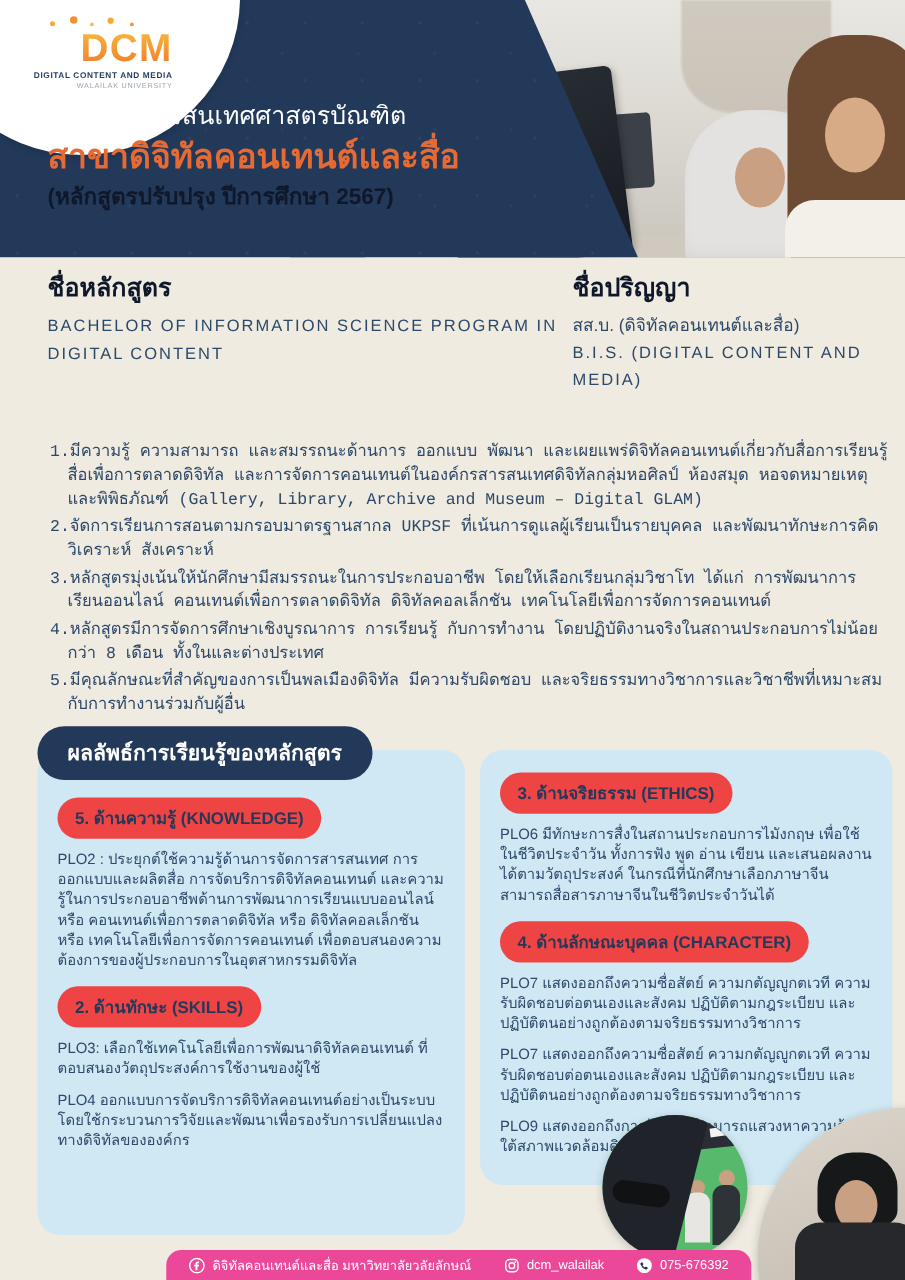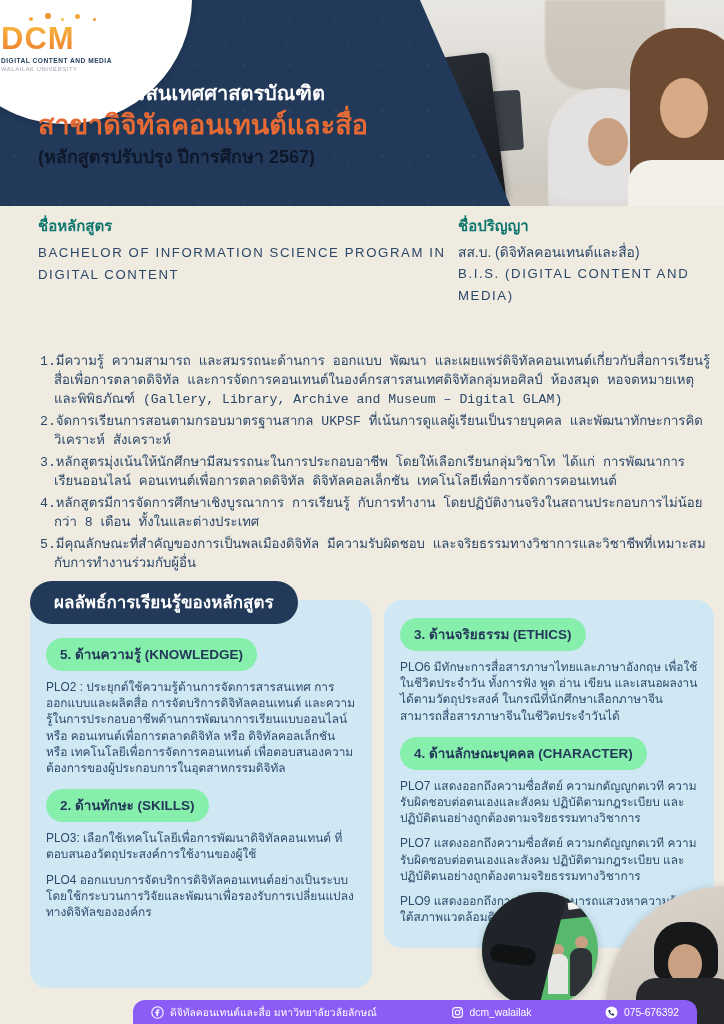--- a/index.html
+++ b/index.html
@@ -26,43 +26,43 @@
 
   .navy-band {
     position:absolute; inset:0;
     background:#22395a;
     clip-path:polygon(0 0, 58% 0, 70.5% 100%, 0 100%);
     background-image:radial-gradient(circle at 30% 40%, rgba(255,255,255,.05) 1px, transparent 1.6px),
                      radial-gradient(circle at 70% 70%, rgba(255,255,255,.04) 1px, transparent 1.6px);
     background-size:46px 46px, 61px 61px;
   }
   .logo-circle { position:absolute; left:-62px; top:-128px; width:254px; height:252px; background:#ffffff; border-radius:50%; box-shadow:0 2px 6px rgba(0,0,0,.15); }
-  .logo { position:absolute; left:1px; top:13px; width:126px; text-align:left; }
+  .logo { position:absolute; left:12px; top:13px; width:126px; text-align:right; }
   .logo-dots { position:relative; height:10px; }
   .logo-dots i { position:absolute; border-radius:50%; display:block; }
   .logo-dots i:nth-child(1){ left:28px; top:4px; width:4px; height:4px; background:#f4a93c; }
   .logo-dots i:nth-child(2){ left:44px; top:0; width:6px; height:6px; background:#f2912f; }
   .logo-dots i:nth-child(3){ left:60px; top:5px; width:3px; height:3px; background:#f6c04e; }
   .logo-dots i:nth-child(4){ left:74px; top:1px; width:5px; height:5px; background:#f4a93c; }
   .logo-dots i:nth-child(5){ left:92px; top:5px; width:3px; height:3px; background:#f2912f; }
   .logo-acronym {
     font-size:31px; font-weight:800; letter-spacing:1px; line-height:1;
     background:linear-gradient(180deg,#f7b93f,#ee7d2b);
     -webkit-background-clip:text; background-clip:text; color:transparent;
   }
   .logo-line1 { margin-top:3px; font-size:6.6px; font-weight:700; letter-spacing:.5px; color:#27405f; }
   .logo-line2 { margin-top:2px; font-size:5.8px; letter-spacing:.6px; color:#9aa5b0; }
 
   .banner { position:absolute; left:38px; top:80px; line-height:1.3; }
-  .banner-line1 { font-size:20px; font-weight:700; color:#ffffff; }
+  .banner-line1 { font-size:20px; font-weight:400; color:#ffffff; }
   .banner-line2 { font-size:27px; font-weight:800; color:#e66a33; margin-top:2px; }
   .banner-line3 { font-size:18px; font-weight:700; color:#0f172a; margin-top:3px; }
 
   
-  .sec-head { font-size:15px; font-weight:800; color:#0f766e; margin-bottom:4px; }
+  .sec-head { font-size:20px; font-weight:800; color:#0f172a; margin-bottom:4px; }
   .name-block { position:absolute; left:38px; top:214px; width:414px; }
   .degree-block { position:absolute; left:458px; top:214px; width:256px; }
   .name-thai { font-size:13.8px; color:#2c4868; line-height:1.55; }
   .name-eng { font-size:13.2px; color:#2c4868; letter-spacing:1.6px; line-height:1.65; }
 
   
   .navy-pill {
     position:absolute; display:inline-block; background:#22395a; color:#fff;
     font-size:17px; font-weight:700; padding:7px 24px 9px; border-radius:24px; z-index:5;
   }
@@ -74,21 +74,21 @@
   .hl-item {
     font-size:13.2px; color:#2c4868; line-height:1.44; margin-bottom:3px;
     padding-left:14px; text-indent:-14px;
   }
 
   
   .card { position:absolute; background:#cfe8f4; border-radius:18px; padding:18px 16px 14px; overflow:hidden; }
   .card-left { left:30px; top:600px; width:342px; height:388px; padding-top:38px; }
   .card-right { left:384px; top:600px; width:330px; height:348px; }
   .orange-pill {
-    display:inline-block; background:#86efac; color:#24395a; font-weight:800;
+    display:inline-block; background:#ef4444; color:#24395a; font-weight:800;
     font-size:13.5px; padding:5px 14px 6px; border-radius:18px; margin-bottom:8px;
   }
   .plo { font-size:11.9px; color:#2d4a6b; line-height:1.36; margin-bottom:9px; }
   .card .spacer { height:4px; }
 
   
   .photo-circle { position:absolute; border-radius:50%; overflow:hidden; box-shadow:0 2px 8px rgba(0,0,0,.2); }
   .circ-studio { left:482px; top:892px; width:116px; height:116px; background:#56b96b; z-index:6; }
   .st-rig { position:absolute; left:-14px; top:-10px; width:86px; height:120px; background:#20242a; transform:rotate(14deg); border-radius:8px; }
   .st-lens { position:absolute; left:8px; top:54px; width:46px; height:18px; background:#101214; border-radius:9px; transform:rotate(8deg); }
@@ -103,22 +103,22 @@
   .st-person2-head { position:absolute; left:93px; top:44px; width:13px; height:13px; background:#caa083; border-radius:50%; }
 
   .circ-workshop { left:606px; top:886px; width:240px; height:240px; background:linear-gradient(160deg,#ddd6cc,#b4aca1); z-index:4; }
   .wk-person1-hair { position:absolute; left:48px; top:36px; width:64px; height:58px; background:#17181a; border-radius:28px 28px 12px 12px; }
   .wk-person1-face { position:absolute; left:62px; top:58px; width:34px; height:40px; background:#caa083; border-radius:50%; }
   .wk-person1-body { position:absolute; left:30px; top:92px; width:100px; height:90px; background:#27282b; border-radius:20px 20px 0 0; }
   .wk-paper2 { position:absolute; left:110px; top:140px; width:70px; height:16px; background:#e4e2dd; transform:rotate(-10deg); }
 
   
   .footer-bar {
-    position:absolute; left:133px; top:1000px; width:564px; height:24px;
-    background:#8b5cf6; border-radius:12px 12px 0 0; z-index:7;
+    position:absolute; left:133px; top:1000px; width:468px; height:24px;
+    background:#ec4899; border-radius:12px 12px 0 0; z-index:7;
     display:flex; align-items:center; justify-content:space-between; padding:0 18px;
   }
   .f-item { display:flex; align-items:center; gap:6px; color:#fff; font-size:10.3px; white-space:nowrap; }
   .f-icon { width:13px; height:13px; display:inline-flex; }
   .f-icon svg { width:13px; height:13px; }
 </style>
 </head>
 <body>
 
 <div class="page">
@@ -182,21 +182,21 @@
     <div class="plo">PLO2 : ประยุกต์ใช้ความรู้ด้านการจัดการสารสนเทศ การออกแบบและผลิตสื่อ การจัดบริการดิจิทัลคอนเทนต์ และความรู้ในการประกอบอาชีพด้านการพัฒนาการเรียนแบบออนไลน์ หรือ คอนเทนต์เพื่อการตลาดดิจิทัล หรือ ดิจิทัลคอลเล็กชัน หรือ เทคโนโลยีเพื่อการจัดการคอนเทนต์ เพื่อตอบสนองความต้องการของผู้ประกอบการในอุตสาหกรรมดิจิทัล</div>
     <div class="spacer"></div>
     <div class="orange-pill">2. ด้านทักษะ (SKILLS)</div>
     <div class="plo">PLO3: เลือกใช้เทคโนโลยีเพื่อการพัฒนาดิจิทัลคอนเทนต์ ที่ตอบสนองวัตถุประสงค์การใช้งานของผู้ใช้</div>
     <div class="plo">PLO4 ออกแบบการจัดบริการดิจิทัลคอนเทนต์อย่างเป็นระบบ โดยใช้กระบวนการวิจัยและพัฒนาเพื่อรองรับการเปลี่ยนแปลงทางดิจิทัลขององค์กร</div>
     
   </div>
 
   <div class="card card-right">
     <div class="orange-pill">3. ด้านจริยธรรม (ETHICS)</div>
-    <div class="plo">PLO6  มีทักษะการสื่อสารภาษาไทยและภาษาอังกฤษ เพื่อใช้ในชีวิตประจำวัน ทั้งการฟัง พูด อ่าน เขียน และเสนอผลงานได้ตามวัตถุประสงค์ ในกรณีที่นักศึกษาเลือกภาษาจีนสามารถสื่อสารภาษาจีนในชีวิตประจำวันได้</div>
+    <div class="plo">PLO6  มีทักษะการสื่งในสถานประกอบการไมังกฤษ เพื่อใช้ในชีวิตประจำวัน ทั้งการฟัง พูด อ่าน เขียน และเสนอผลงานได้ตามวัตถุประสงค์ ในกรณีที่นักศึกษาเลือกภาษาจีนสามารถสื่อสารภาษาจีนในชีวิตประจำวันได้</div>
     <div class="spacer"></div>
     <div class="orange-pill">4. ด้านลักษณะบุคคล (CHARACTER)</div>
     <div class="plo">PLO7 แสดงออกถึงความซื่อสัตย์ ความกตัญญูกตเวที ความรับผิดชอบต่อตนเองและสังคม ปฏิบัติตามกฎระเบียบ และปฏิบัติตนอย่างถูกต้องตามจริยธรรมทางวิชาการ</div>
     <div class="plo">PLO7 แสดงออกถึงความซื่อสัตย์ ความกตัญญูกตเวที ความรับผิดชอบต่อตนเองและสังคม ปฏิบัติตามกฎระเบียบ และปฏิบัติตนอย่างถูกต้องตามจริยธรรมทางวิชาการ</div>
     <div class="plo">PLO9 แสดงออกถึงการรู้ดิจิทัล สามารถแสวงหาความรู้ภายใต้สภาพแวดล้อมดิจิทัล</div>
   </div>
 
   <div class="photo-circle circ-studio">
     <div class="st-lights"></div>
     <div class="st-light1"></div>

